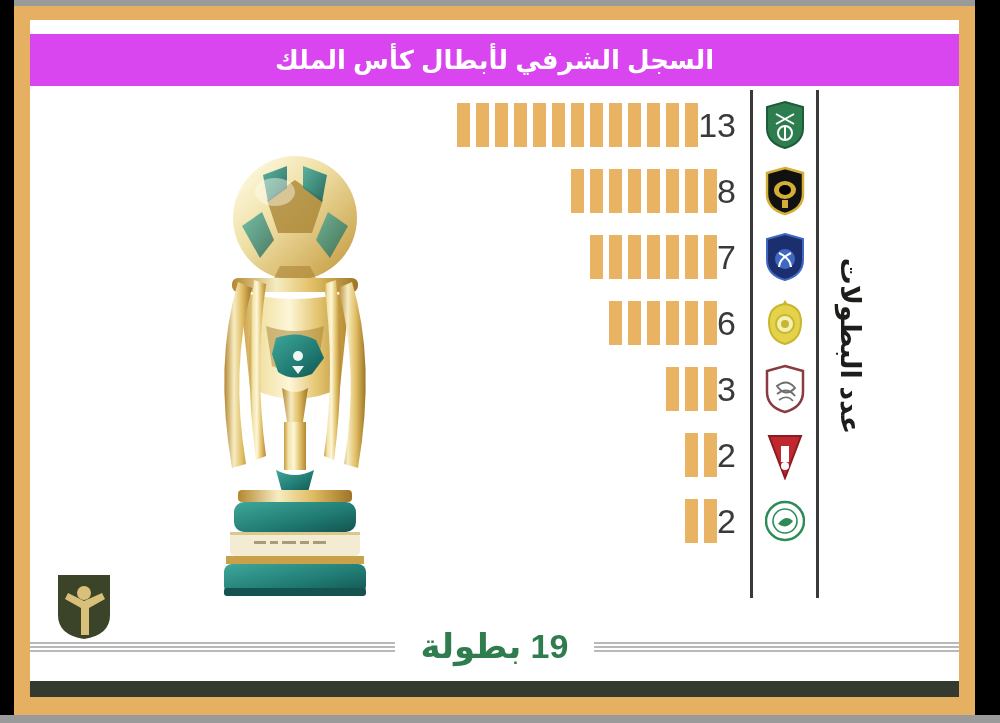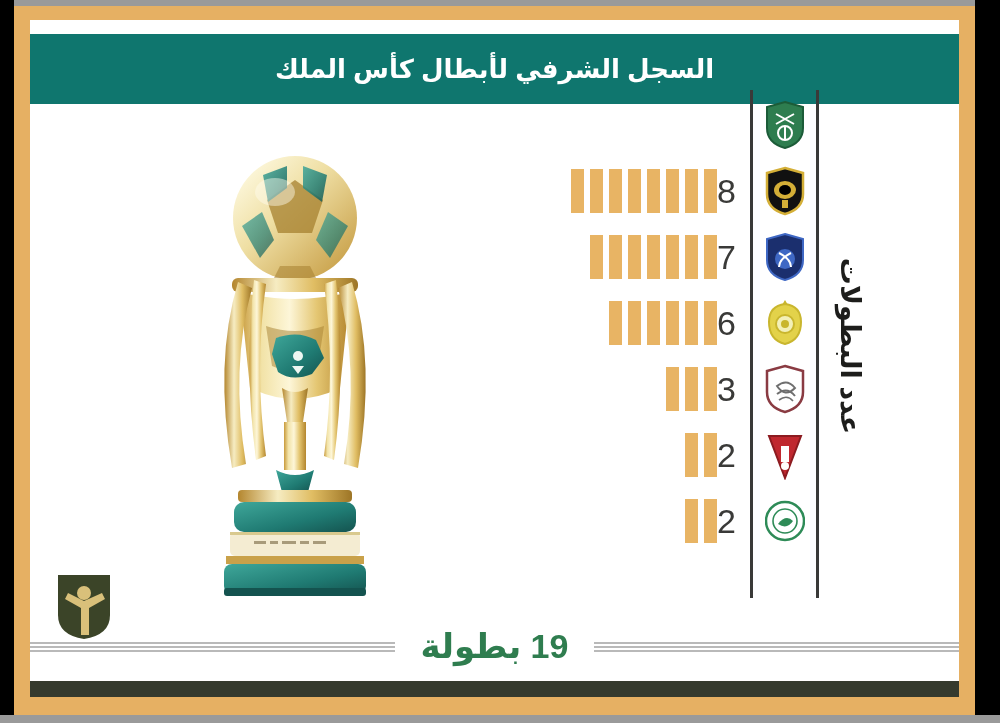--- a/index.html
+++ b/index.html
@@ -24,22 +24,22 @@
     box-sizing:border-box;
     padding:14px 16px 0 16px;
   }
   .card{
     position:relative;width:100%;height:677px;background:#ffffff;
     box-sizing:border-box;overflow:hidden;
   }
 
   
   .title-band{
-    position:absolute;left:0;top:14px;width:100%;height:70px;
-    background:#0f766e;
+    position:absolute;left:0;top:14px;width:100%;height:52px;
+    background:#d946ef;
     display:flex;align-items:center;justify-content:center;
   }
   .title-band .title-text{
     color:#ffffff;font-size:26px;font-weight:bold;letter-spacing:.5px;
     direction:rtl;
   }
 
   
   .chart-area{position:absolute;left:0;top:66px;width:100%;height:530px;}
 
@@ -132,20 +132,38 @@
       <div class="title-band">
         <div class="title-text">السجل الشرفي لأبطال كأس الملك</div>
       </div>
 
       <div class="chart-area">
 
         <div class="axis-line"></div>
         <div class="axis-line2"></div>
 
         <div class="rows" id="rows">
+            <div class="row" style="top: 6px;">
+              <div class="ticks">
+                <div class="tick" style="background: rgb(232, 180, 100);"></div>
+                <div class="tick" style="background: rgb(232, 180, 100);"></div>
+                <div class="tick" style="background: rgb(232, 180, 100);"></div>
+                <div class="tick" style="background: rgb(232, 180, 100);"></div>
+                <div class="tick" style="background: rgb(232, 180, 100);"></div>
+                <div class="tick" style="background: rgb(232, 180, 100);"></div>
+                <div class="tick" style="background: rgb(232, 180, 100);"></div>
+                <div class="tick" style="background: rgb(232, 180, 100);"></div>
+                <div class="tick" style="background: rgb(232, 180, 100);"></div>
+                <div class="tick" style="background: rgb(232, 180, 100);"></div>
+                <div class="tick" style="background: rgb(232, 180, 100);"></div>
+                <div class="tick" style="background: rgb(232, 180, 100);"></div>
+                <div class="tick" style="background: rgb(232, 180, 100);"></div>
+              </div>
+              <div class="row-value">13</div>
+            </div>
             <div class="row" style="top: 72px;">
               <div class="ticks">
                 <div class="tick" style="background: rgb(232, 180, 100);"></div>
                 <div class="tick" style="background: rgb(232, 180, 100);"></div>
                 <div class="tick" style="background: rgb(232, 180, 100);"></div>
                 <div class="tick" style="background: rgb(232, 180, 100);"></div>
                 <div class="tick" style="background: rgb(232, 180, 100);"></div>
                 <div class="tick" style="background: rgb(232, 180, 100);"></div>
                 <div class="tick" style="background: rgb(232, 180, 100);"></div>
                 <div class="tick" style="background: rgb(232, 180, 100);"></div>

